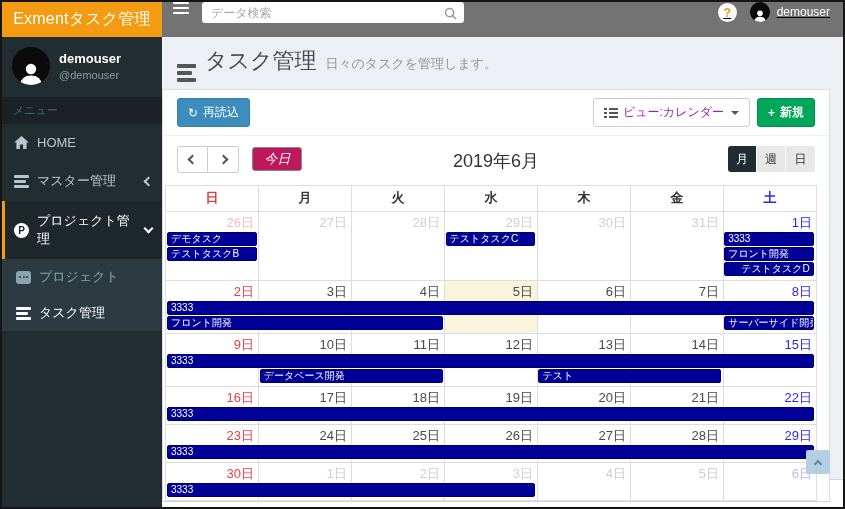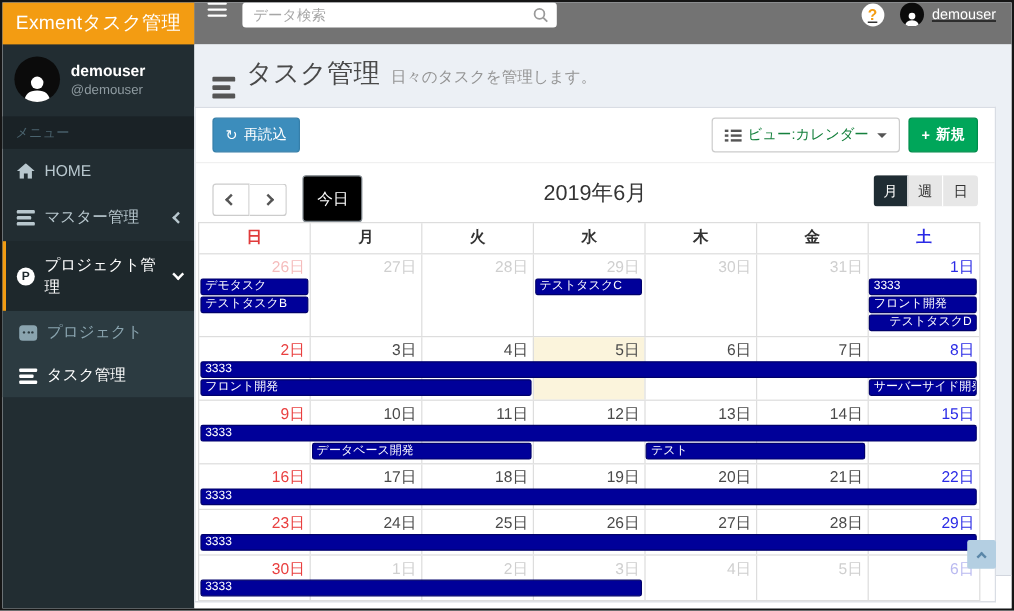--- a/index.html
+++ b/index.html
@@ -56,35 +56,35 @@
 
   .main { flex:1; background:#ecf0f5; position:relative; min-height:0; }
   .content-header { padding:9px 15px 7px 15px; display:flex; align-items:baseline; gap:9px; }
   .content-header .ttl { font-size:22px; color:#494949; font-weight:normal; }
   .content-header .sub { font-size:13px; color:#949494; }
 
   .box { background:#fff; margin-right:13px; border:1px solid #d9dde4; border-bottom-color:#d2d6de; }
   .box-header { display:flex; align-items:center; justify-content:space-between; padding:8px 14px; border-bottom:1px solid #f0f0f0; }
   .btn { display:inline-flex; align-items:center; gap:5px; font-size:12px; border-radius:3px; padding:5px 10px; cursor:pointer; border:1px solid transparent; font-family:"Liberation Sans",sans-serif; }
   .btn-reload { background:#3c8dbc; border-color:#367fa9; color:#fff; }
-  .btn-view { background:#fff; border-color:#ccc; color:#15803d; }
+  .btn-view { background:#fff; border-color:#ccc; color:#a21caf; }
   .btn-new { background:#00a65a; border-color:#008d4c; color:#fff; font-weight:bold; }
   .caret-down { display:inline-block; width:0; height:0; border-left:4px solid transparent; border-right:4px solid transparent; border-top:4px solid #555; margin-left:2px; }
   .view-icon { display:inline-flex; flex-direction:column; gap:2px; }
   .view-icon i { display:flex; gap:2px; }
   .view-icon i b { display:block; width:3px; height:2px; background:#555; }
   .view-icon i s { display:block; width:9px; height:2px; background:#555; }
   .hdr-right { display:flex; align-items:center; gap:7px; }
 
   .fc-toolbar { position:relative; padding:10px 14px 12px 14px; height:49px; }
   .fc-nav { display:inline-flex; }
   .fc-nav .fcbtn { width:31px; height:27px; background:#fff; border:1px solid #ccc; color:#555; display:inline-flex; align-items:center; justify-content:center; cursor:pointer; }
   .fc-nav .fcbtn:first-child { border-radius:3px 0 0 3px; }
   .fc-nav .fcbtn:last-child { border-radius:0 3px 3px 0; border-left:none; }
-  .btn-today { margin-left:9px; background:#000000; color:#fff; border:1px solid #828a90; border-radius:3px; height:39px; padding:0 11px; font-size:13px; display:inline-flex; align-items:center; cursor:default; }
+  .btn-today { margin-left:9px; background:#be185d; color:#fff; border:1px solid #828a90; border-radius:3px; height:24px; padding:0 11px; font-size:13px; display:inline-flex; align-items:center; cursor:default;font-style:italic; }
   .fc-title { position:absolute; left:0; right:0; top:13px; text-align:center; font-size:18px; color:#333; }
   .fc-modes { position:absolute; right:14px; top:10px; display:inline-flex; border-radius:3px; overflow:hidden; }
   .mode { height:26px; min-width:29px; padding:0 8px; font-size:12px; display:inline-flex; align-items:center; justify-content:center; background:#e7e7e7; color:#333; border-right:1px solid #fff; cursor:pointer; }
   .mode:last-child { border-right:none; }
   .mode.active { background:#1f2c33; color:#fff; }
 
   
   .calendar { margin:0 12px 0 2px; border:1px solid #ddd; background:#fff; }
   .cal-head { display:flex; border-bottom:1px solid #ddd; }
   .ch { flex:1; text-align:center; font-size:13px; padding:3px 0 4px 0; border-left:1px solid #ddd; color:#333; font-weight:bold; }

